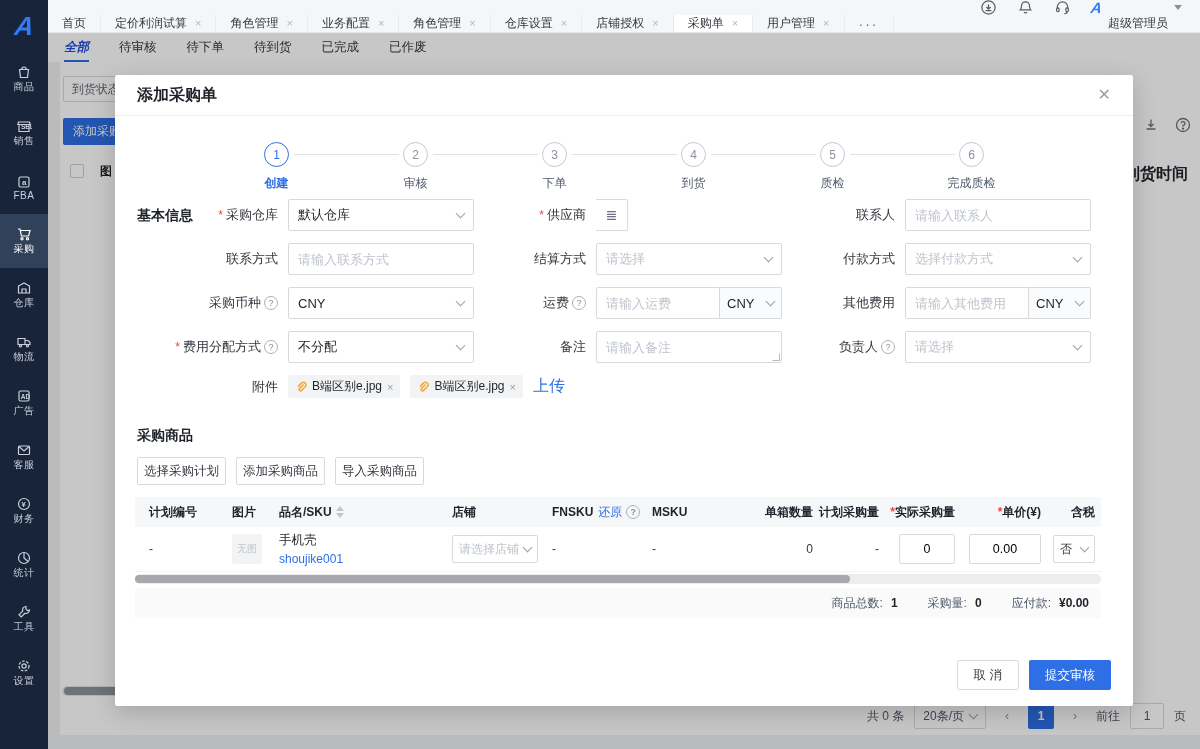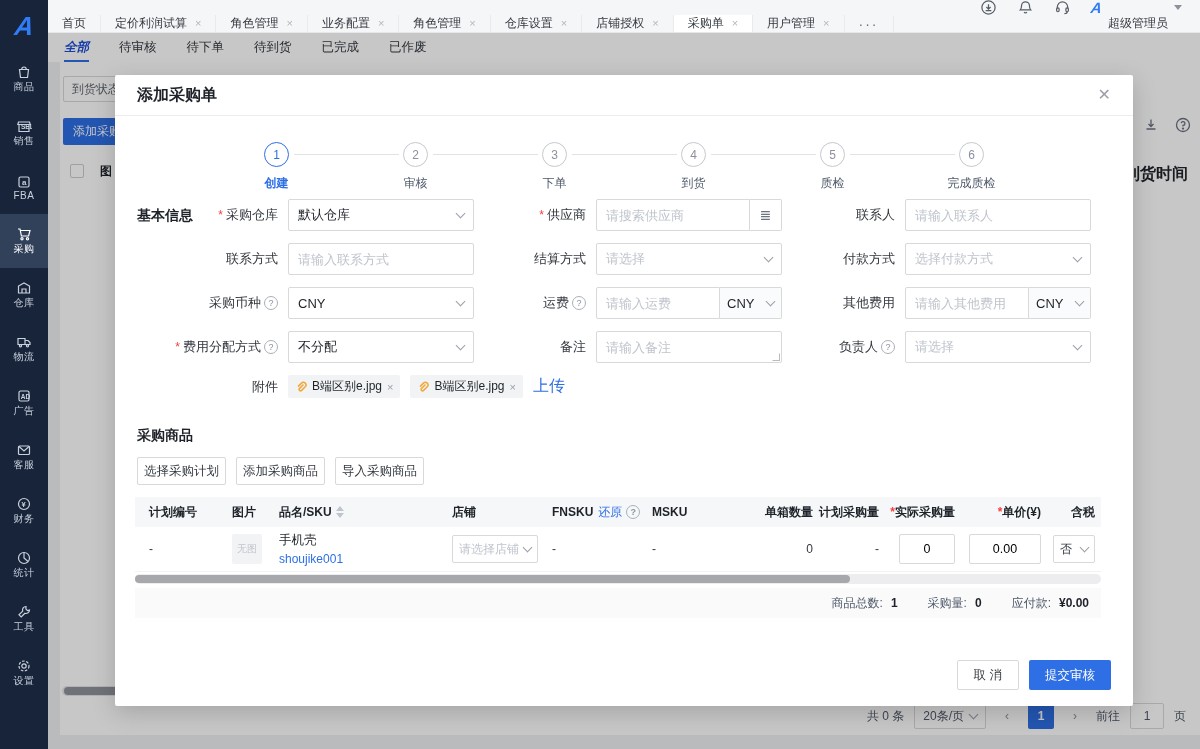--- a/index.html
+++ b/index.html
@@ -395,21 +395,20 @@
       </div>
     <div class="ctl">
         <span class="val">默认仓库</span>
         <span class="chev"></span>
       </div>
     <div class="f-label">
         <span class="req">*</span>
         <span>供应商</span>
       </div>
     <div class="sup-grp">
-      <input class="txt-input" placeholder="请搜索供应商" style="">
       <div class="sup-btn">≣</div>
     </div>
     <div class="f-label">
         <span>联系人</span>
       </div>
     <input class="txt-input" placeholder="请输入联系人" style="">
 
     <div class="f-label">
         <span>联系方式</span>
       </div>

